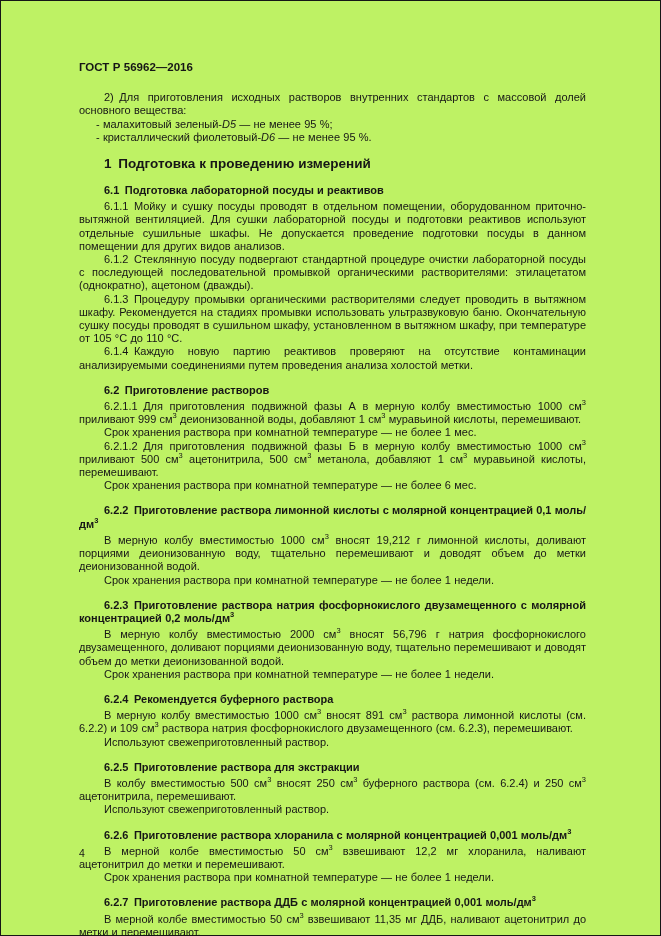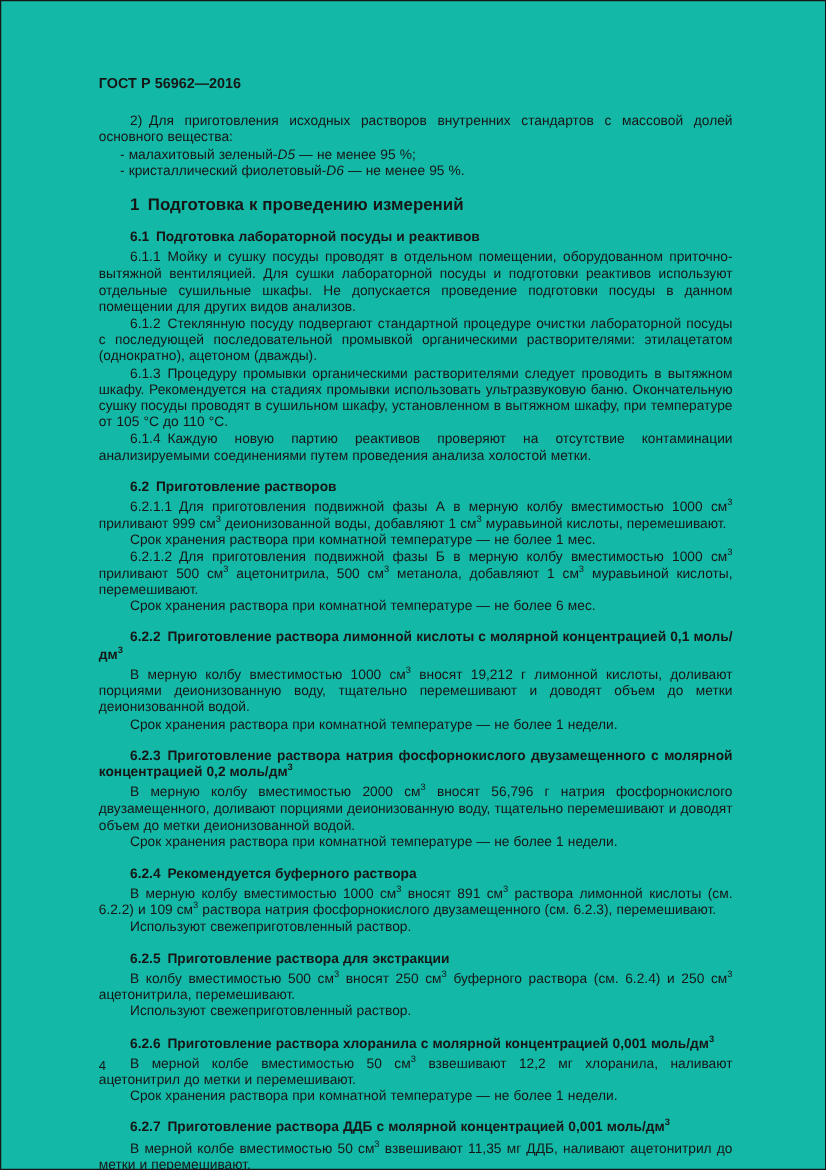--- a/index.html
+++ b/index.html
@@ -3,21 +3,21 @@
 <meta charset="utf-8">
 <style>
   html,body{margin:0;padding:0;}
   body{
     width:661px;height:936px;background:#ffffff;
     font-family:"Liberation Sans","DejaVu Sans",sans-serif;
   }
   .frame{
     box-sizing:border-box;position:relative;
     width:661px;height:936px;
-    border:1px solid #161616;background:#14b8a6;color:#161616;
+    border:1px solid #161616;background:#bef264;color:#161616;
   }
   .doc{
     position:absolute;left:78px;top:60px;width:507px;
     font-size:11px;line-height:13.2px;text-align:justify;
     word-spacing:0.2px;
   }
   .doc-header{
     font-weight:bold;font-size:11.5px;margin:0 0 17px 0;text-align:left;
   }
   p.p{margin:0;text-indent:25px;}

